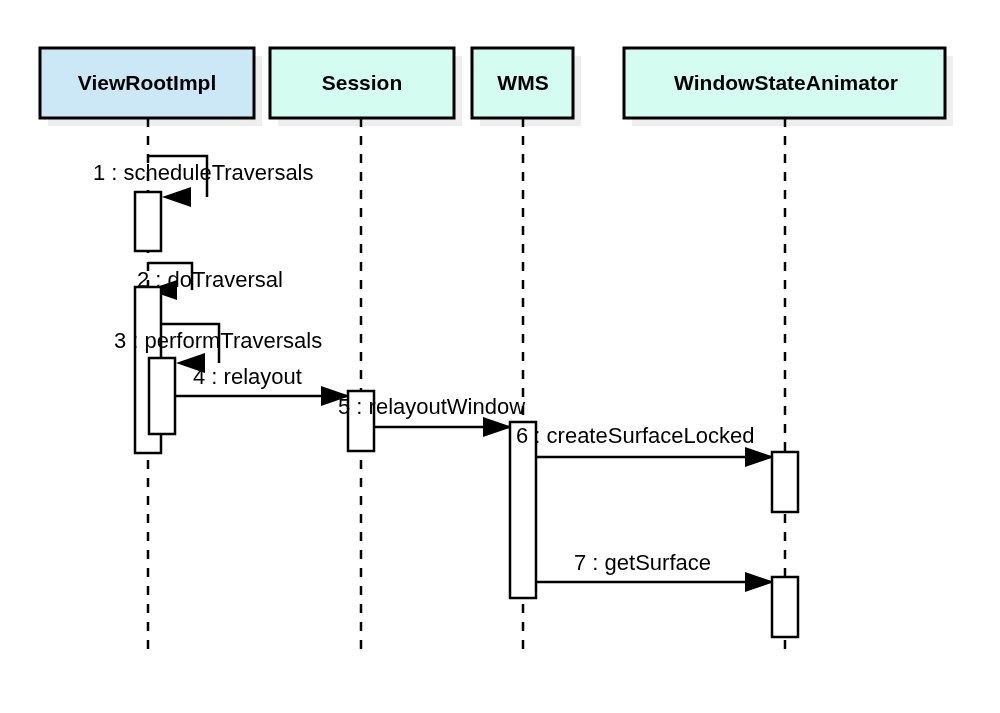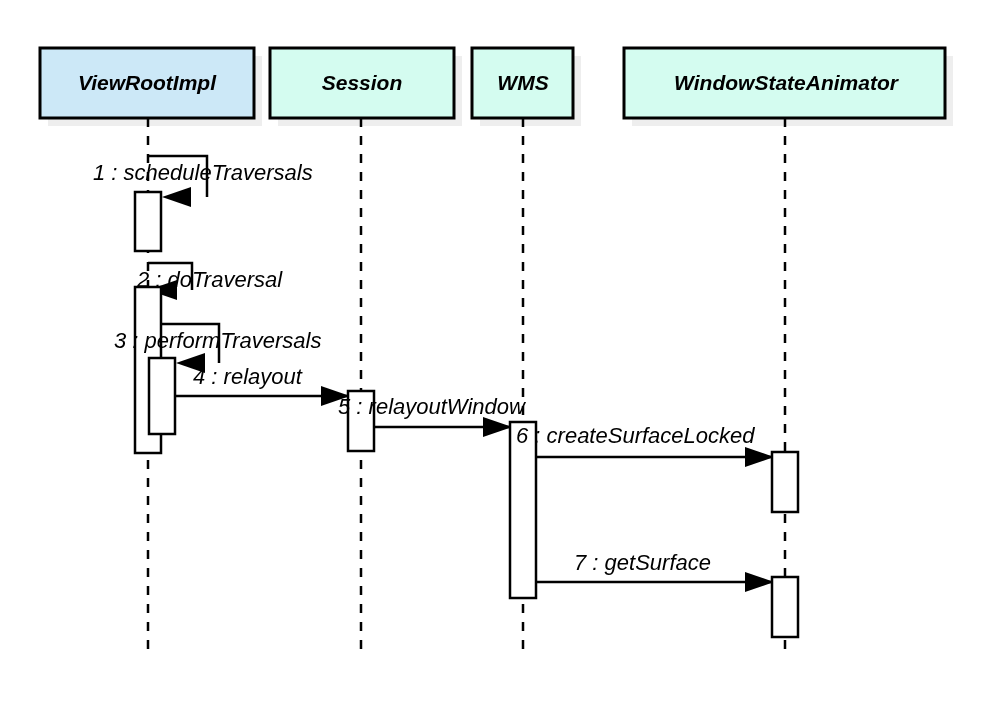--- a/index.html
+++ b/index.html
@@ -9,21 +9,20 @@
   }
   body {
     font-family: "Liberation Sans", sans-serif;
   }
   #diagram-root {
     position: relative;
     width: 1000px;
     height: 713px;
     background: #ffffff;
     overflow: hidden;
-    font-style: italic;
   }
   #diagram-svg {
     position: absolute;
     left: 0;
     top: 0;
     width: 1000px;
     height: 713px;
     display: block;
   }
   .lifeline-title {

